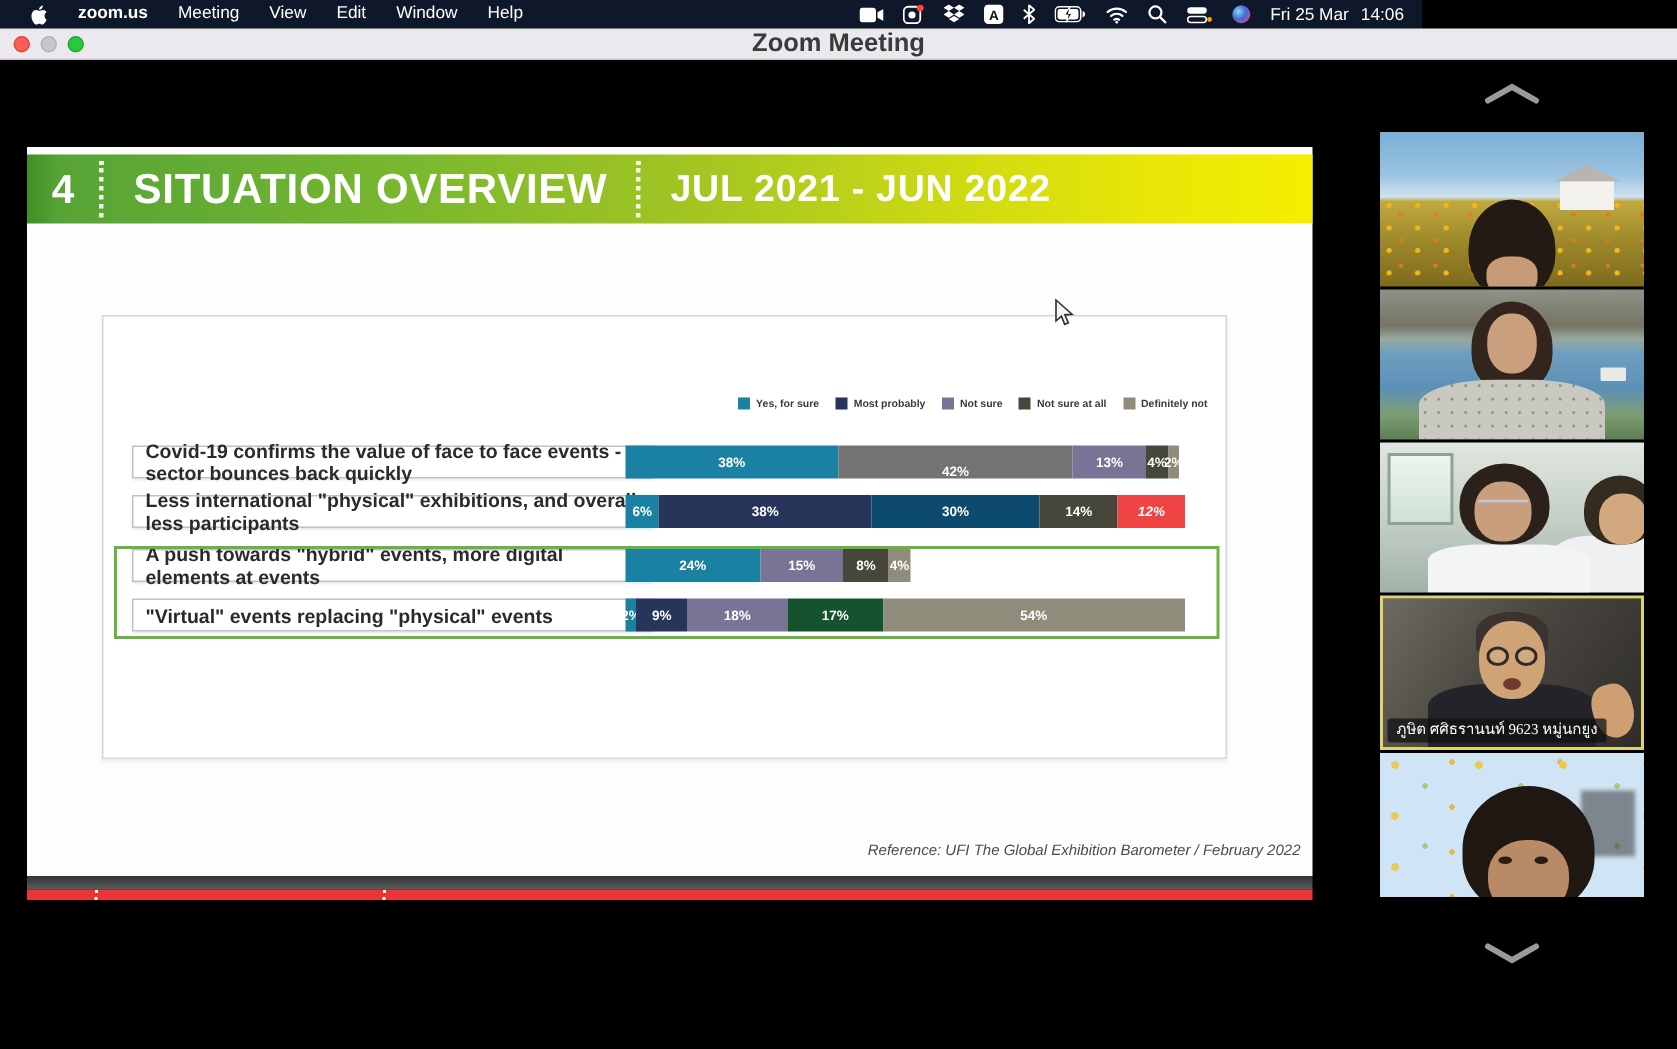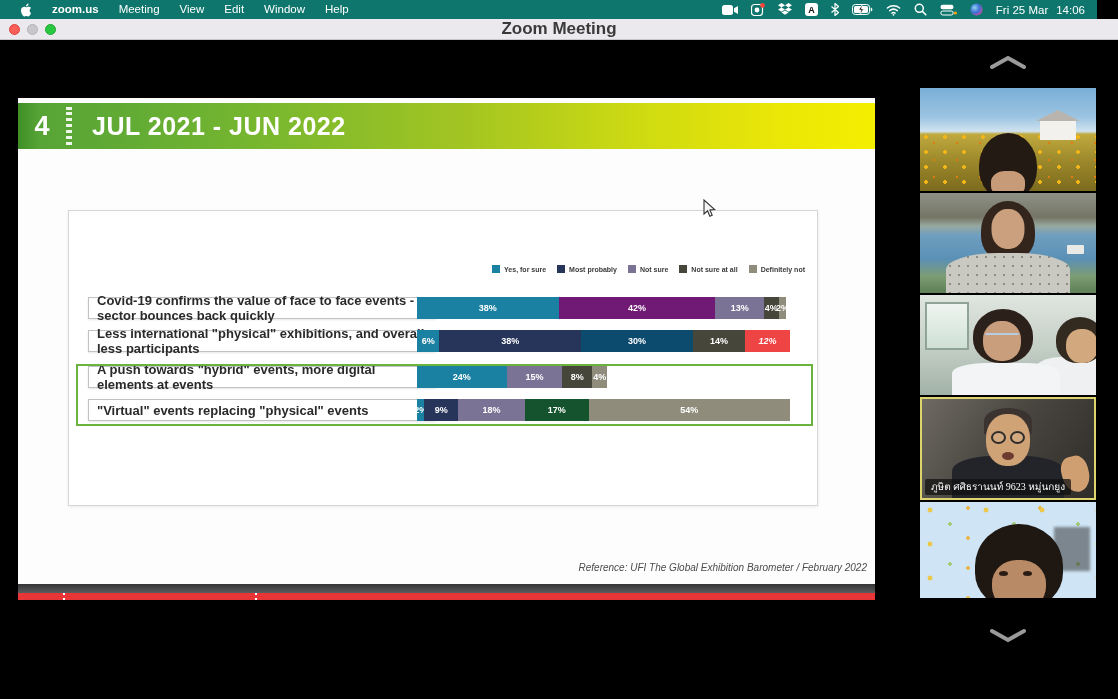--- a/index.html
+++ b/index.html
@@ -1,21 +1,21 @@
 <!DOCTYPE html>
 <html><head>
 <meta charset="utf-8">
 <style>
   * { margin:0; padding:0; box-sizing:border-box; }
   html,body { width:1118px; height:699px; background:#000; overflow:hidden; }
   body { font-family:"Liberation Sans", sans-serif; position:relative; }
   .screen { position:absolute; inset:0; width:1118px; height:699px; background:#000; }
 
   
-  .menubar { position:absolute; top:0; left:0; width:1097px; height:19px; background:#0f766e;
+  .menubar { position:absolute; top:0; left:0; width:948px; height:19px; background:#0f172a;
              display:flex; align-items:center; justify-content:space-between; color:#fff; }
   .menubar-left { display:flex; align-items:center; gap:0; padding-left:10px; }
   .apple-wrap { display:flex; align-items:center; padding:0 10px; }
   .menu-item { font-size:11.5px; color:#fff; padding:0 10px; line-height:19px; }
   .menu-item.brand { font-weight:bold; }
   .menubar-right { display:flex; align-items:center; gap:13px; padding-right:12px; }
   .status-icon { display:flex; align-items:center; }
   .clock { font-size:11.5px; color:#fff; display:flex; gap:8px; }
 
   
@@ -259,20 +259,21 @@
       <span class="tl mid"></span>
       <span class="tl grn"></span>
     </span>
     <span class="wtitle">Zoom Meeting</span>
   </div>
 
   <div class="slide">
     <div class="slide-header">
       <span class="slide-num">4</span>
       <span class="vdots"></span>
+      <span class="slide-title">SITUATION OVERVIEW</span>
       <span class="vdots"></span>
       <span class="slide-subtitle">JUL 2021 - JUN 2022</span>
     </div>
 
     <div class="chart-box">
       <div class="legend">
           <span class="legend-item">
             <span class="legend-swatch" style="background: rgb(27, 129, 162);"></span>
             <span class="legend-label">Yes, for sure</span>
           </span>
@@ -293,21 +294,21 @@
             <span class="legend-label">Definitely not</span>
           </span>
         </div>
       <div>
           <div class="crow">
             <div class="rlabel">Covid-19 confirms the value of face to face events - sector bounces back quickly</div>
             <div class="rbar">
               <div class="seg" style="width: 38%; background: rgb(27, 129, 162);">
                 <span>38%</span>
               </div>
-              <div class="seg" style="width: 42%; background: #701a75;">
+              <div class="seg" style="width: 42%; background: #737373; align-items: flex-end;">
                 <span>42%</span>
               </div>
               <div class="seg" style="width: 13%; background: rgb(123, 115, 150);">
                 <span>13%</span>
               </div>
               <div class="seg" style="width: 4%; background: rgb(71, 70, 58);">
                 <span>4%</span>
               </div>
               <div class="seg" style="width: 2%; background: rgb(143, 140, 124);">
                 <span>2%</span>

